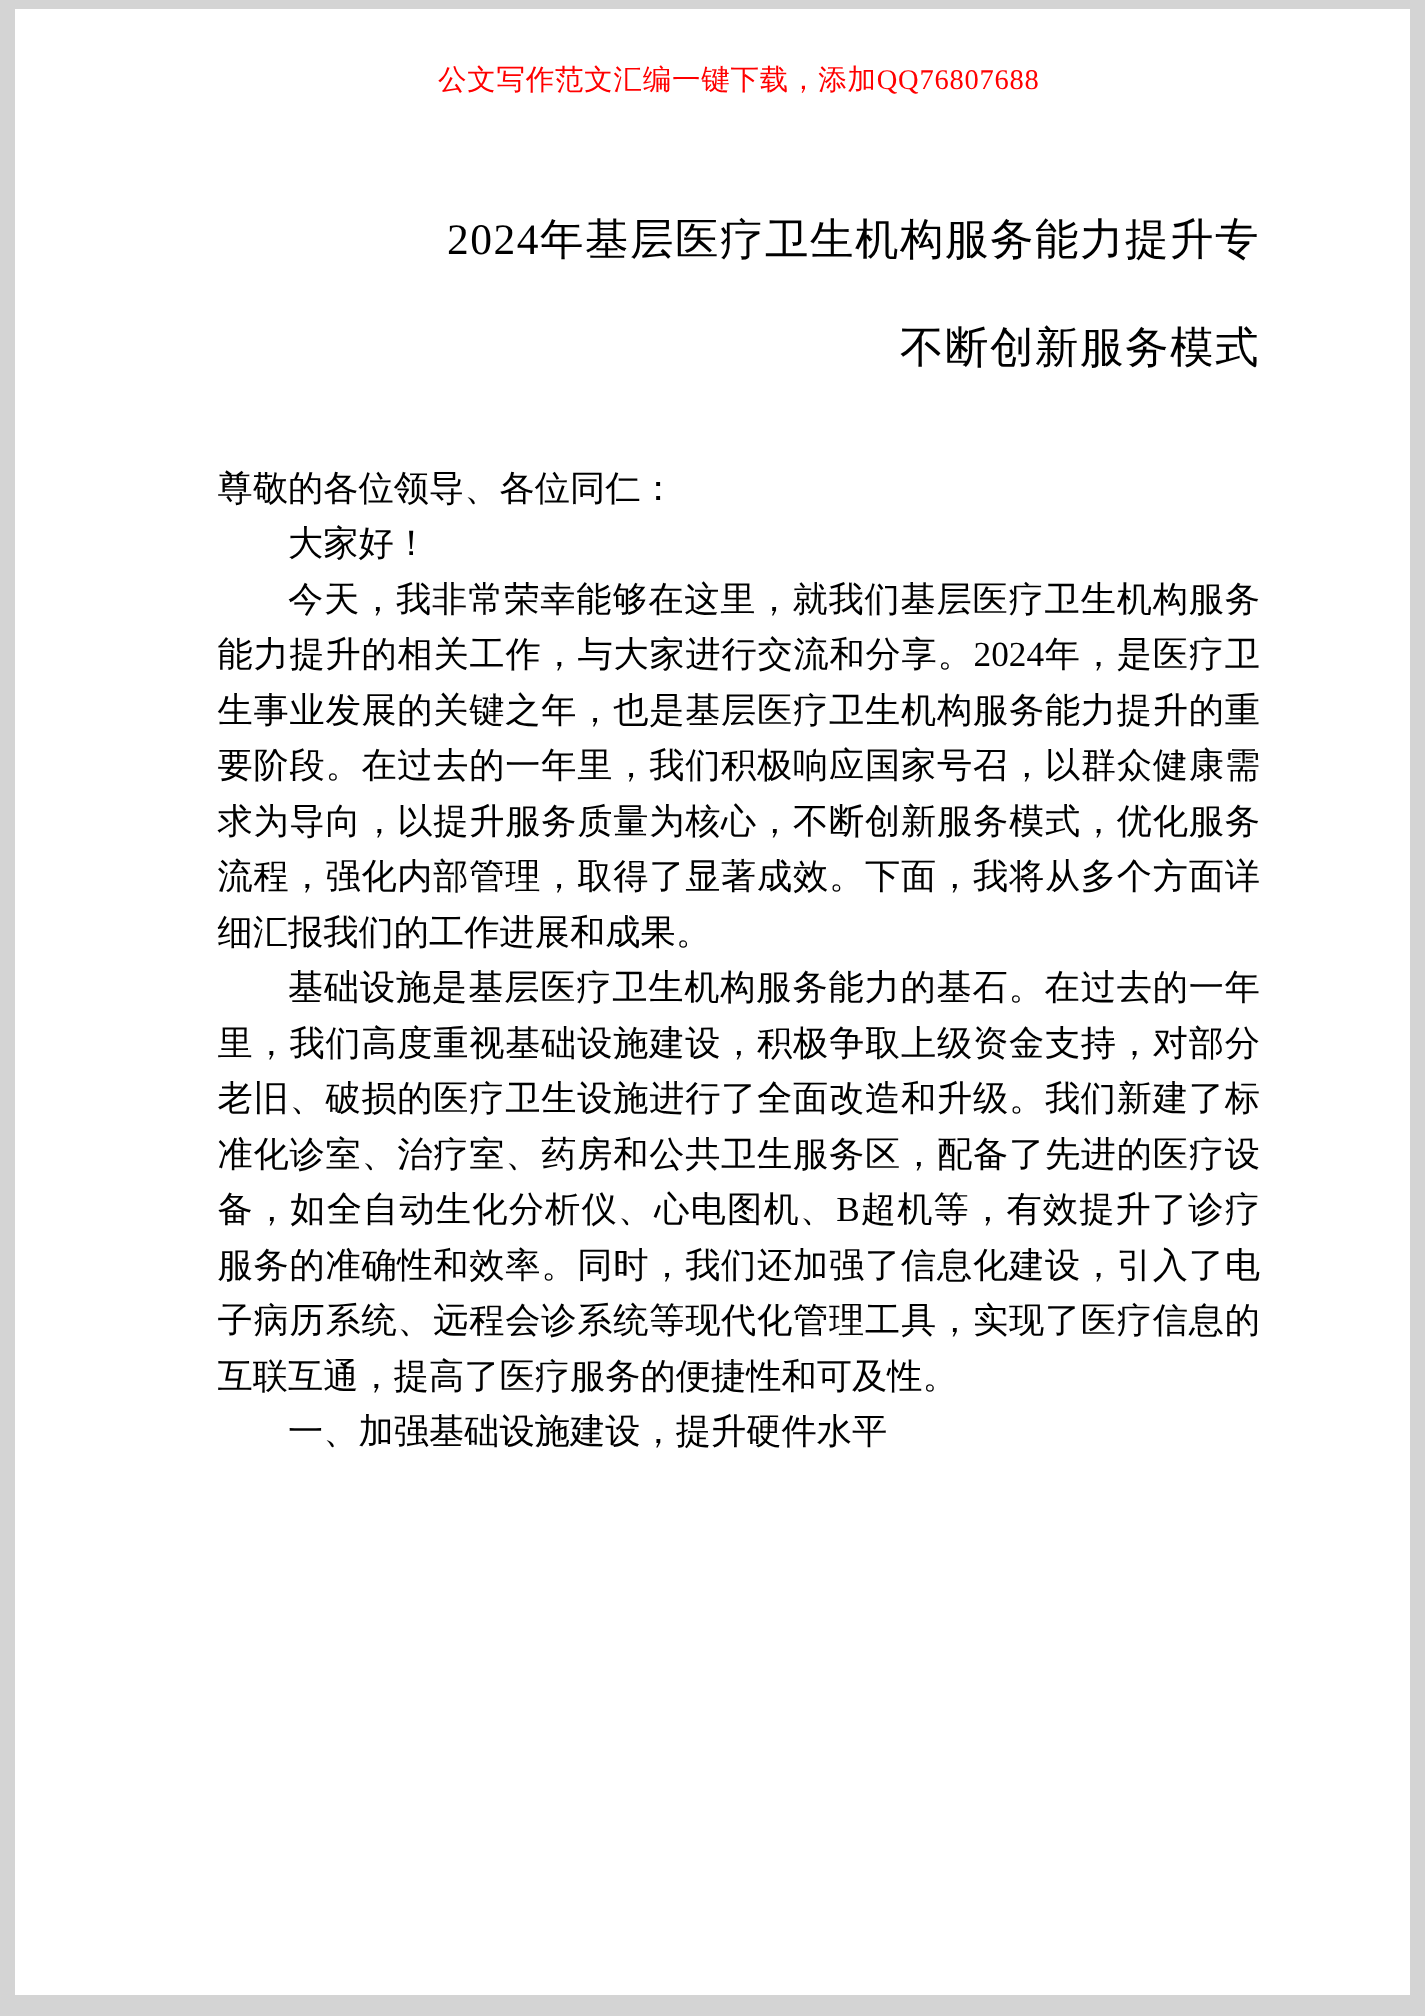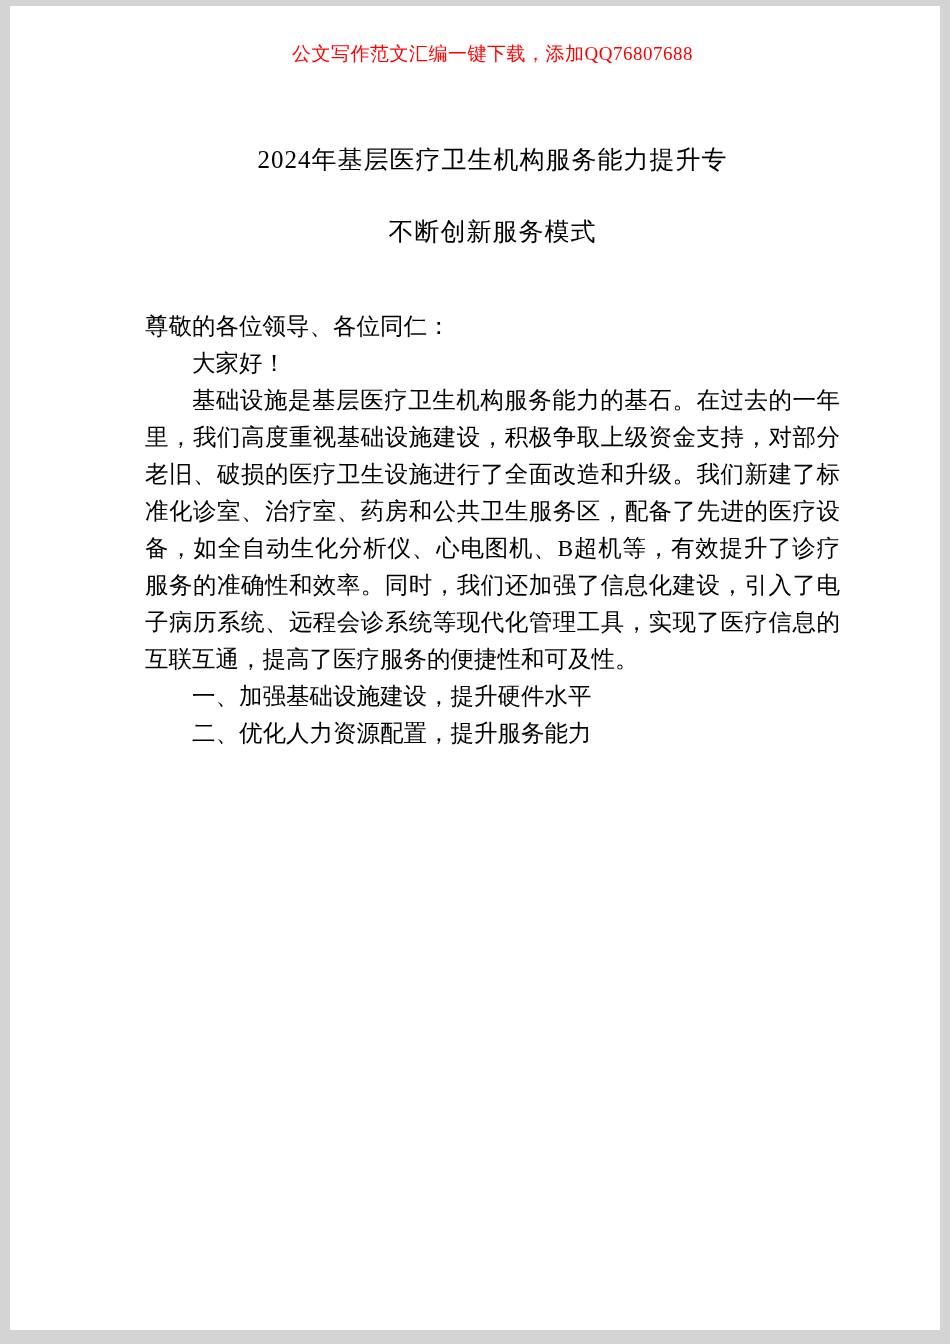--- a/index.html
+++ b/index.html
@@ -32,22 +32,22 @@
   .promo {
     margin-top: 36px;
     text-align: center;
     font-size: 19px;
     line-height: 24px;
     color: #ff0000;
     letter-spacing: 0.5px;
   }
   .title {
     margin: 58px 0 0 0;
-    text-align: center;
-    font-size: 25px;
+    text-align: right;
+    font-size: 29px;
     font-weight: normal;
     color: #000000;
     letter-spacing: 1px;
   }
   .title-line {
     display: block;
     line-height: 72px;
   }
   .doc-body {
     margin-top: 40px;
@@ -74,19 +74,19 @@
     <div class="promo">公文写作范文汇编一键下载，添加QQ76807688</div>
 
     <h1 class="title">
       <span class="title-line">2024年基层医疗卫生机构服务能力提升专</span>
       <span class="title-line">不断创新服务模式</span>
     </h1>
 
     <div class="doc-body">
       <p class="para no-indent">尊敬的各位领导、各位同仁：</p>
       <p class="para">大家好！</p>
+      <p class="para">今天，我非常荣幸能够在这里，就我们基层医疗卫生机构服务能力提升的相关工作，与大家进行交流和分享。2024年，是医疗卫生事业发展的关键之年，也是基层医疗卫生机构服务能力提升的重要阶段。在过去的一年里，我们积极响应国家号召，以群众健康需求为导向，以提升服务质量为核心，不断创新服务模式，优化服务流程，强化内部管理，取得了显著成效。下面，我将从多个方面详细汇报我们的工作进展和成果。</p>
       <p class="para">基础设施是基层医疗卫生机构服务能力的基石。在过去的一年里，我们高度重视基础设施建设，积极争取上级资金支持，对部分老旧、破损的医疗卫生设施进行了全面改造和升级。我们新建了标准化诊室、治疗室、药房和公共卫生服务区，配备了先进的医疗设备，如全自动生化分析仪、心电图机、B超机等，有效提升了诊疗服务的准确性和效率。同时，我们还加强了信息化建设，引入了电子病历系统、远程会诊系统等现代化管理工具，实现了医疗信息的互联互通，提高了医疗服务的便捷性和可及性。</p>
       <p class="para">一、加强基础设施建设，提升硬件水平</p>
-      <p class="para">二、优化人力资源配置，提升服务能力</p>
     </div>
 
   </div>
 </div>
 
 </body></html>

